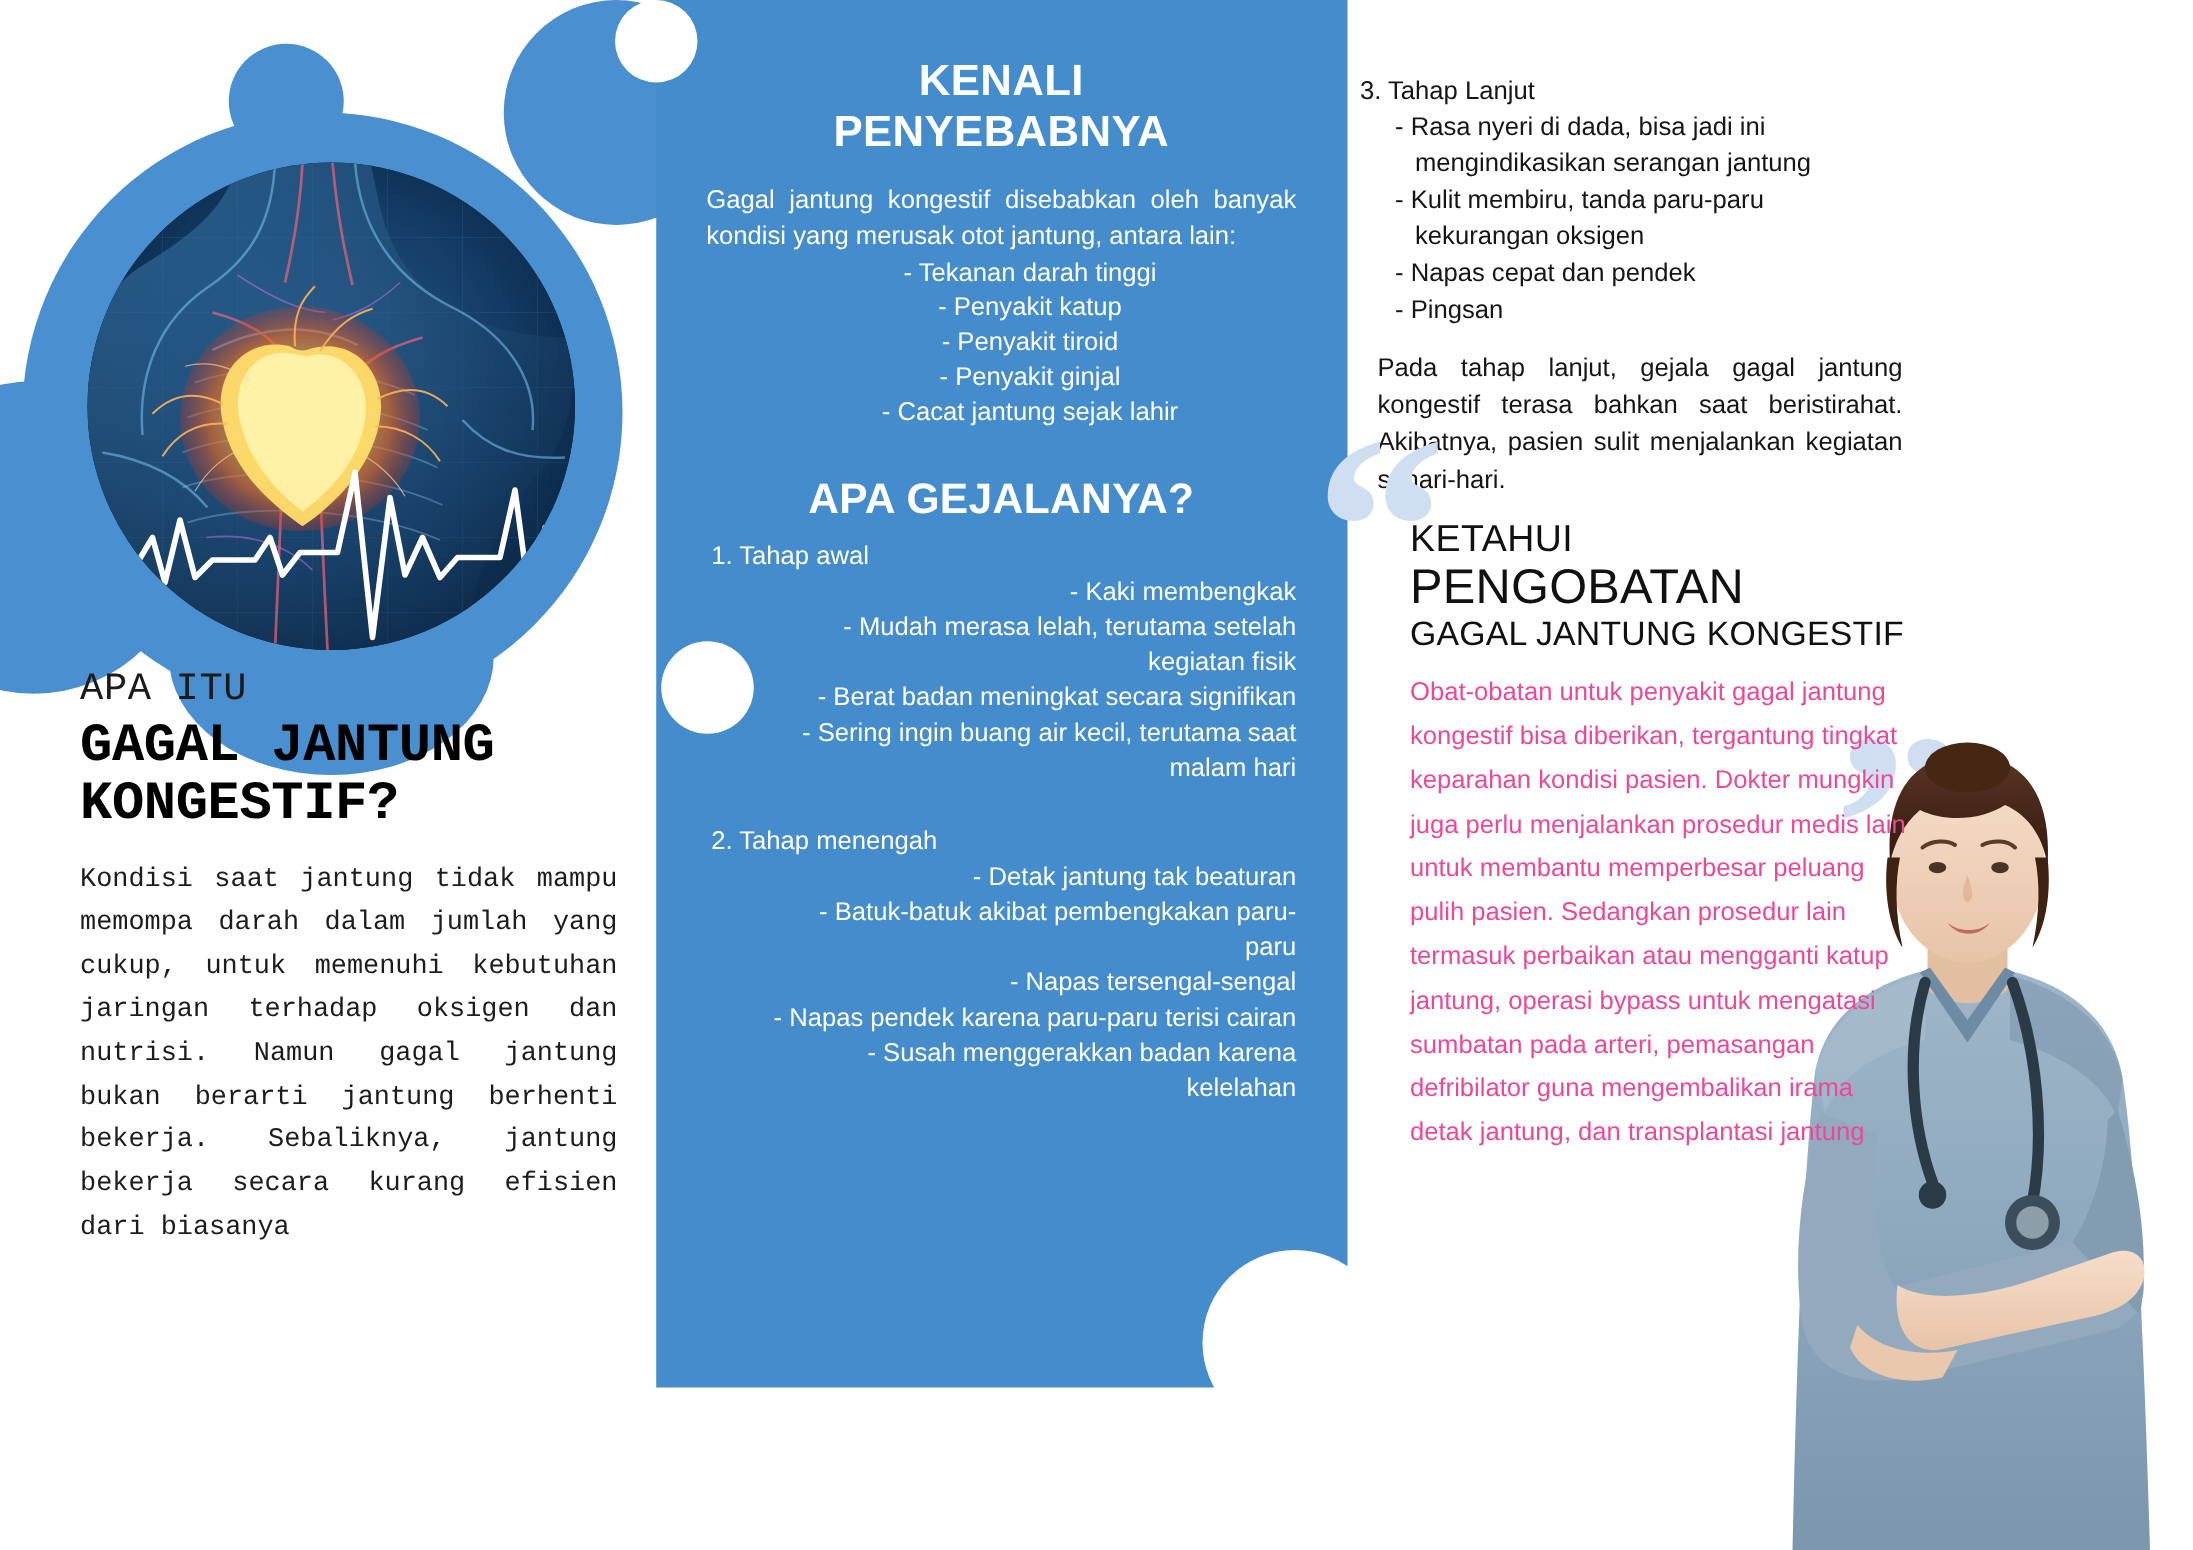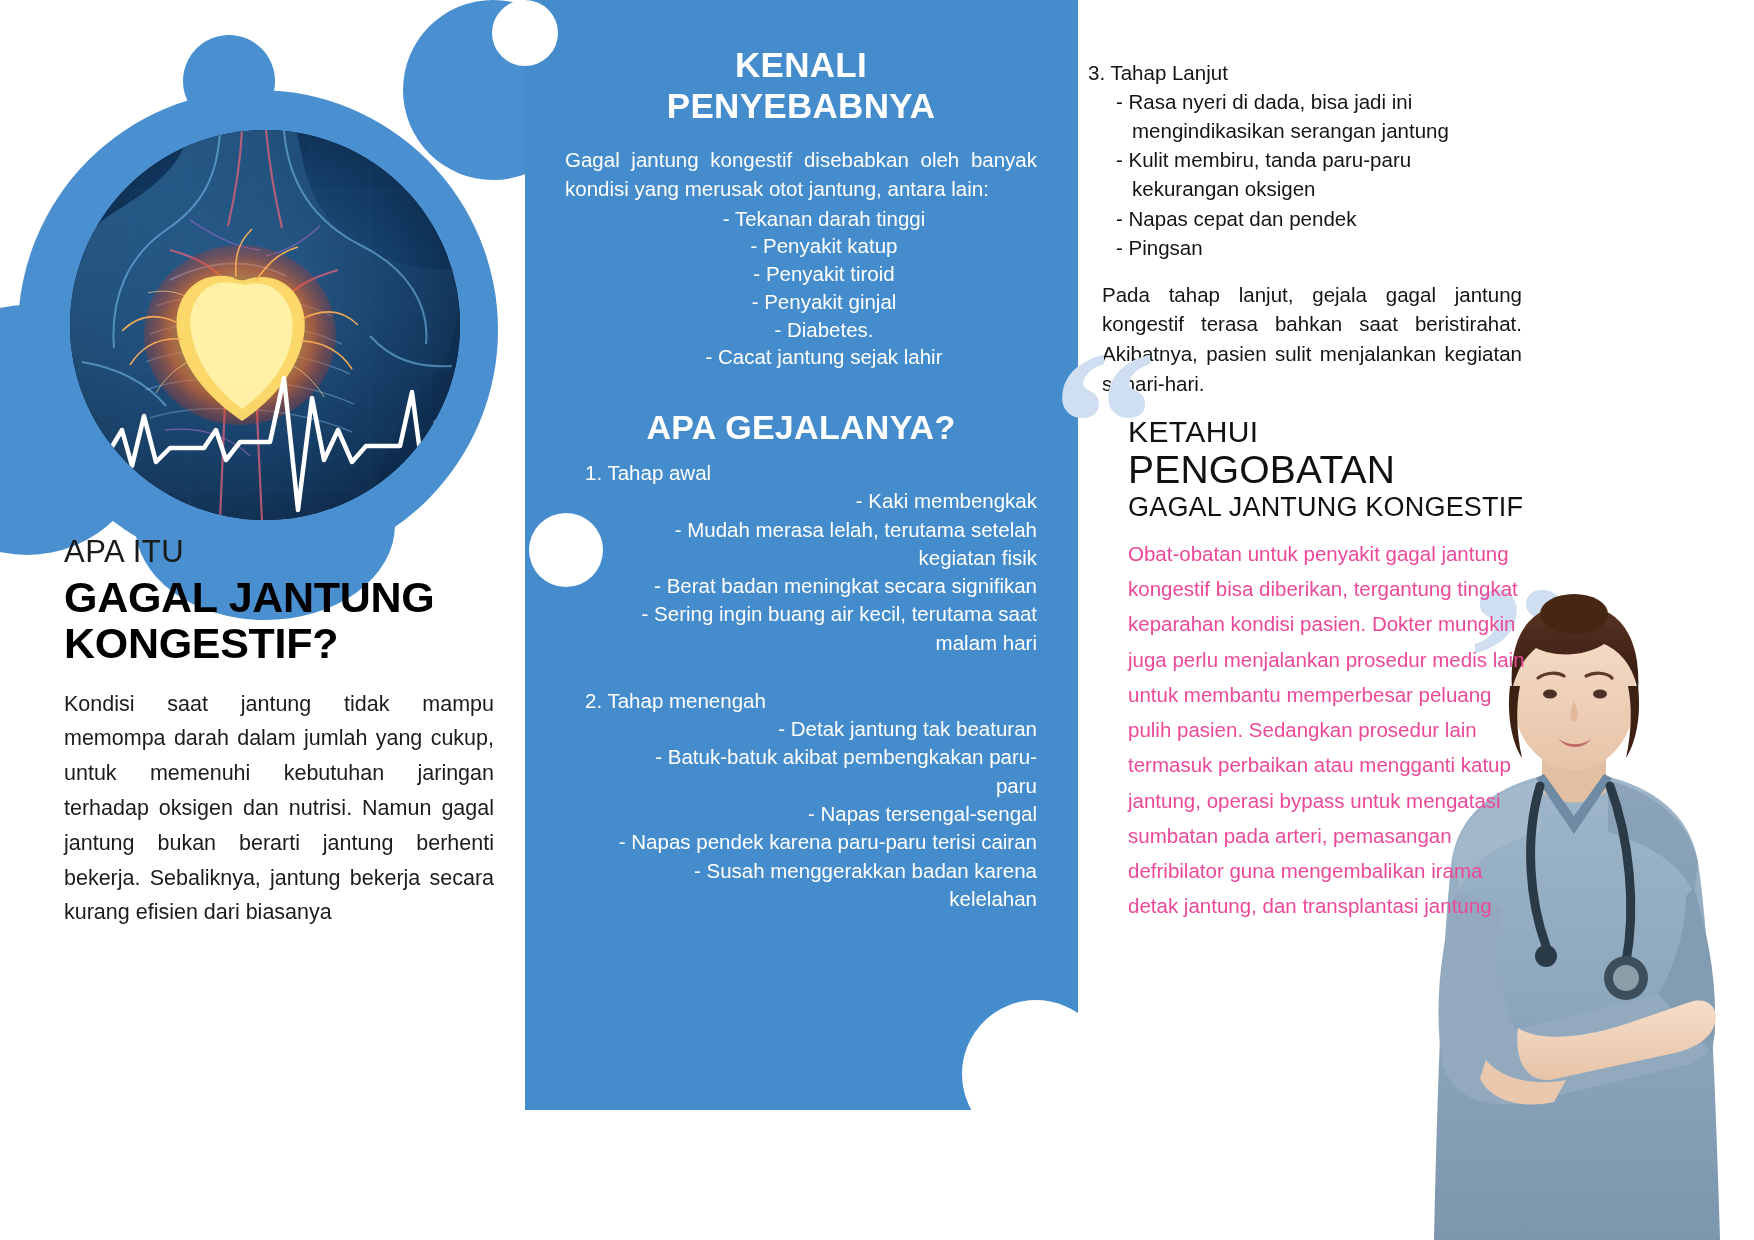--- a/index.html
+++ b/index.html
@@ -56,20 +56,21 @@
   .notch-left-top { left: 492px; top: 0px; width: 66px; height: 66px; }
   .notch-left-mid { left: 529px; top: 513px; width: 74px; height: 74px; }
   .notch-bottom   { left: 962px; top: 1000px; width: 148px; height: 148px; }
 
   
   .col-left {
     position: absolute;
     left: 64px; top: 534px;
     width: 430px;
     color: #141414;
+    font-family: Liberation Mono, monospace;
   }
   .kicker {
     font-size: 31px;
     letter-spacing: 0.5px;
     color: #1a1a1a;
     font-weight: 400;
     line-height: 1.15;
     margin-bottom: 4px;
   }
   .headline {
@@ -137,21 +138,21 @@
     font-size: 20.5px;
     line-height: 1.35;
     text-align: center;
   }
   .numbered { margin-top: 4px; }
   .num-head {
     font-size: 20.5px;
     line-height: 1.38;
     padding-left: 16px;
     text-indent: -16px;
-    margin-left: 20px;
+    margin-left: 4px;
   }
   .num-item {
     font-size: 20.5px;
     line-height: 1.38;
     padding-left: 16px;
     text-indent: -16px;
     margin-left: 52px;
     text-align: right;
   }
   .gap-block { height: 26px; }
@@ -344,21 +345,20 @@
       <div>KENALI</div>
       <div>PENYEBABNYA</div>
     </div>
     <div class="panel-para">Gagal jantung kongestif disebabkan oleh banyak kondisi yang merusak otot jantung, antara lain:</div>
 
     <div class="sub-dashes" style="margin-left:34px">
       <div class="dash-item">- Tekanan darah tinggi</div>
       <div class="dash-item">- Penyakit katup</div>
       <div class="dash-item">- Penyakit tiroid</div>
       <div class="dash-item">- Penyakit ginjal</div>
-      <div class="dash-item">- Diabetes.</div>
       <div class="dash-item">- Cacat jantung sejak lahir</div>
     </div>
 
     <div class="panel-title second">APA GEJALANYA?</div>
 
     <div class="numbered">
       <div class="num-head">1. Tahap awal</div>
       <div class="num-item">- Kaki membengkak</div>
       <div class="num-item">- Mudah merasa lelah, terutama setelah kegiatan fisik</div>
       <div class="num-item">- Berat badan meningkat secara signifikan</div>

